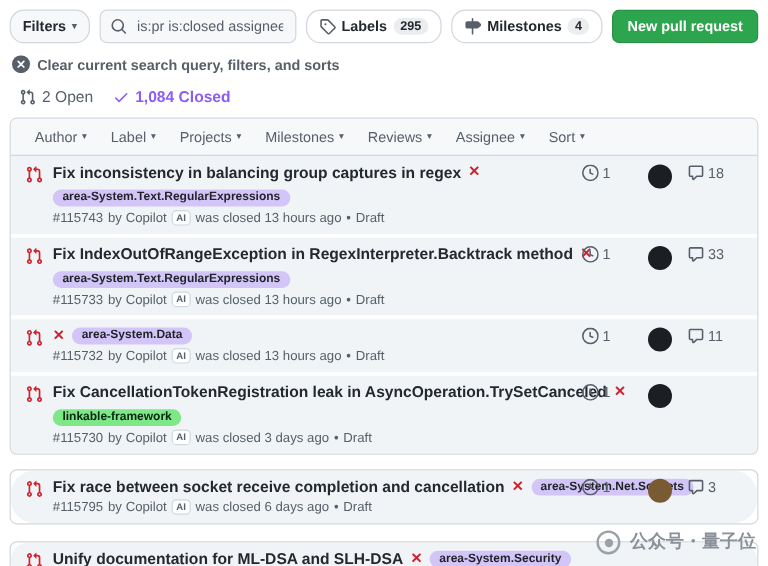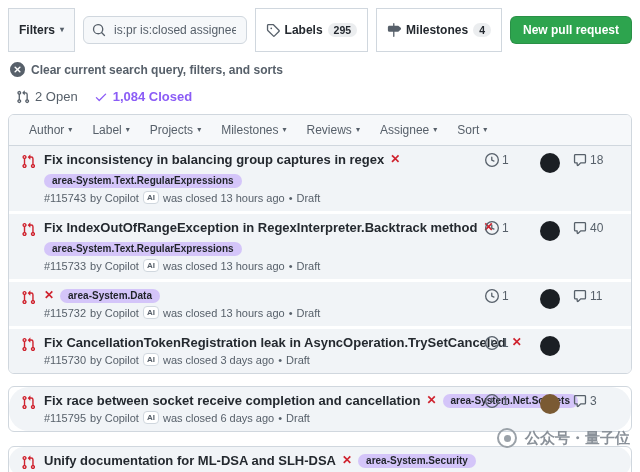--- a/index.html
+++ b/index.html
@@ -3,23 +3,23 @@
 <meta charset="utf-8">
 <style>
   * { box-sizing: border-box; }
   html,body { margin:0; padding:0; }
   body {
     width:640px; height:472px; background:#ffffff; overflow:hidden; position:relative;
     font-family:"Liberation Sans", sans-serif; color:#24292f;
   }
   .topbar { display:flex; align-items:center; gap:8px; padding:8px 8px 0 8px; }
   .btn {
-    display:inline-flex; align-items:center; gap:5px; height:44px; padding:0 10px;
+    display:inline-flex; align-items:center; gap:5px; height:28px; padding:0 10px;
     font-size:12px; font-weight:700; color:#24292f; background:#f6f8fa;
-    border:1px solid #d0d7de; border-radius:0; cursor:pointer; white-space:nowrap;text-align:right;
+    border:1px solid #d0d7de; border-radius:12px; cursor:pointer; white-space:nowrap;text-align:right;
   }
   .btn.white { background:#ffffff; }
   .caret { font-size:8px; color:#57606a; line-height:1; }
   .searchbox {
     flex:1; display:flex; align-items:center; gap:6px; height:28px; padding:0 8px;
     background:#f6f8fa; border:1px solid #d0d7de; border-radius:6px; min-width:0;
   }
   .searchbox input {
     border:none; background:transparent; outline:none; width:100%;
     font-size:12px; color:#57606a; font-family:"Liberation Sans", sans-serif;
@@ -68,21 +68,21 @@
   .meta-line a { color:#57606a; text-decoration:none; cursor:pointer; }
   .ai-badge {
     border:1px solid #d0d7de; border-radius:4px; font-size:8px; font-weight:600;
     padding:0 3px; background:#ffffff; color:#57606a; line-height:11px;
   }
   .row-side { display:flex; align-items:flex-start; margin-top:1px; }
   .side-slot { width:42px; display:flex; align-items:center; gap:3px; font-size:12px; color:#57606a; }
   .side-slot.center { justify-content:center; width:46px; }
   .avatar { width:20px; height:20px; border-radius:50%; background:#1b1f24; cursor:pointer; }
   .watermark {
-    position:absolute; right:10px; bottom:24px; display:flex; align-items:flex-end; gap:8px;
+    position:absolute; right:10px; bottom:10px; display:flex; align-items:flex-start; gap:8px;
     color:#8a9199; font-size:15px; font-weight:600;
   }
   .wm-logo {
     width:20px; height:20px; border:2px solid #9aa1a8; border-radius:50%;
     display:flex; align-items:center; justify-content:center;
   }
   .wm-dot { width:7px; height:7px; border-radius:50%; background:#9aa1a8; }
 </style>
 </head>
 <body>
@@ -239,21 +239,21 @@
             </svg>
           <span>1</span>
         </span>
         <span class="side-slot center">
             <span class="avatar" style="background: rgb(27, 31, 36);"></span>
           </span>
         <span class="side-slot">
           <svg class="icon" width="14" height="14" viewBox="0 0 16 16" fill="currentColor">
               <path d="M1 2.75C1 1.784 1.784 1 2.75 1h10.5c.966 0 1.75.784 1.75 1.75v7.5A1.75 1.75 0 0 1 13.25 12H9.06l-2.573 2.573A1.458 1.458 0 0 1 4 13.543V12H2.75A1.75 1.75 0 0 1 1 10.25Zm1.75-.25a.25.25 0 0 0-.25.25v7.5c0 .138.112.25.25.25h2a.75.75 0 0 1 .75.75v2.19l2.72-2.72a.749.749 0 0 1 .53-.22h4.5a.25.25 0 0 0 .25-.25v-7.5a.25.25 0 0 0-.25-.25Z"></path>
             </svg>
-          <span>40</span>
+          <span>33</span>
         </span>
       </div>
     </div>
 
     <div class="row">
       <svg class="icon row-icon" width="15" height="15" viewBox="0 0 16 16" fill="currentColor">
           <path d="M1.5 3.25a2.25 2.25 0 1 1 3 2.122v5.256a2.251 2.251 0 1 1-1.5 0V5.372A2.25 2.25 0 0 1 1.5 3.25Zm5.677-.177L9.573.677A.25.25 0 0 1 10 .854V2.5h1A2.5 2.5 0 0 1 13.5 5v5.628a2.251 2.251 0 1 1-1.5 0V5a1 1 0 0 0-1-1h-1v1.646a.25.25 0 0 1-.427.177L7.177 3.427a.25.25 0 0 1 0-.354ZM3.75 2.5a.75.75 0 1 0 0 1.5.75.75 0 0 0 0-1.5Zm0 9.5a.75.75 0 1 0 0 1.5.75.75 0 0 0 0-1.5Zm8.25.75a.75.75 0 1 0 1.5 0 .75.75 0 0 0-1.5 0Z"></path>
         </svg>
       <div class="row-main">
         <div class="title-line">
@@ -290,20 +290,21 @@
 
     <div class="row">
       <svg class="icon row-icon" width="15" height="15" viewBox="0 0 16 16" fill="currentColor">
           <path d="M1.5 3.25a2.25 2.25 0 1 1 3 2.122v5.256a2.251 2.251 0 1 1-1.5 0V5.372A2.25 2.25 0 0 1 1.5 3.25Zm5.677-.177L9.573.677A.25.25 0 0 1 10 .854V2.5h1A2.5 2.5 0 0 1 13.5 5v5.628a2.251 2.251 0 1 1-1.5 0V5a1 1 0 0 0-1-1h-1v1.646a.25.25 0 0 1-.427.177L7.177 3.427a.25.25 0 0 1 0-.354ZM3.75 2.5a.75.75 0 1 0 0 1.5.75.75 0 0 0 0-1.5Zm0 9.5a.75.75 0 1 0 0 1.5.75.75 0 0 0 0-1.5Zm8.25.75a.75.75 0 1 0 1.5 0 .75.75 0 0 0-1.5 0Z"></path>
         </svg>
       <div class="row-main">
         <div class="title-line">
           <a class="pr-title">Fix CancellationTokenRegistration leak in AsyncOperation.TrySetCanceled</a>
           <span class="xmark">✕</span>
         </div>
+        <div class="label-line"><span class="label-pill greenlbl">linkable-framework</span></div>
         <div class="meta-line">
           <span>#115730</span>
           <a>by Copilot</a>
           <span class="ai-badge">AI</span>
           <span>was closed 3 days ago</span>
           <span>•</span>
           <span>Draft</span>
         </div>
       </div>
       <div class="row-side">

